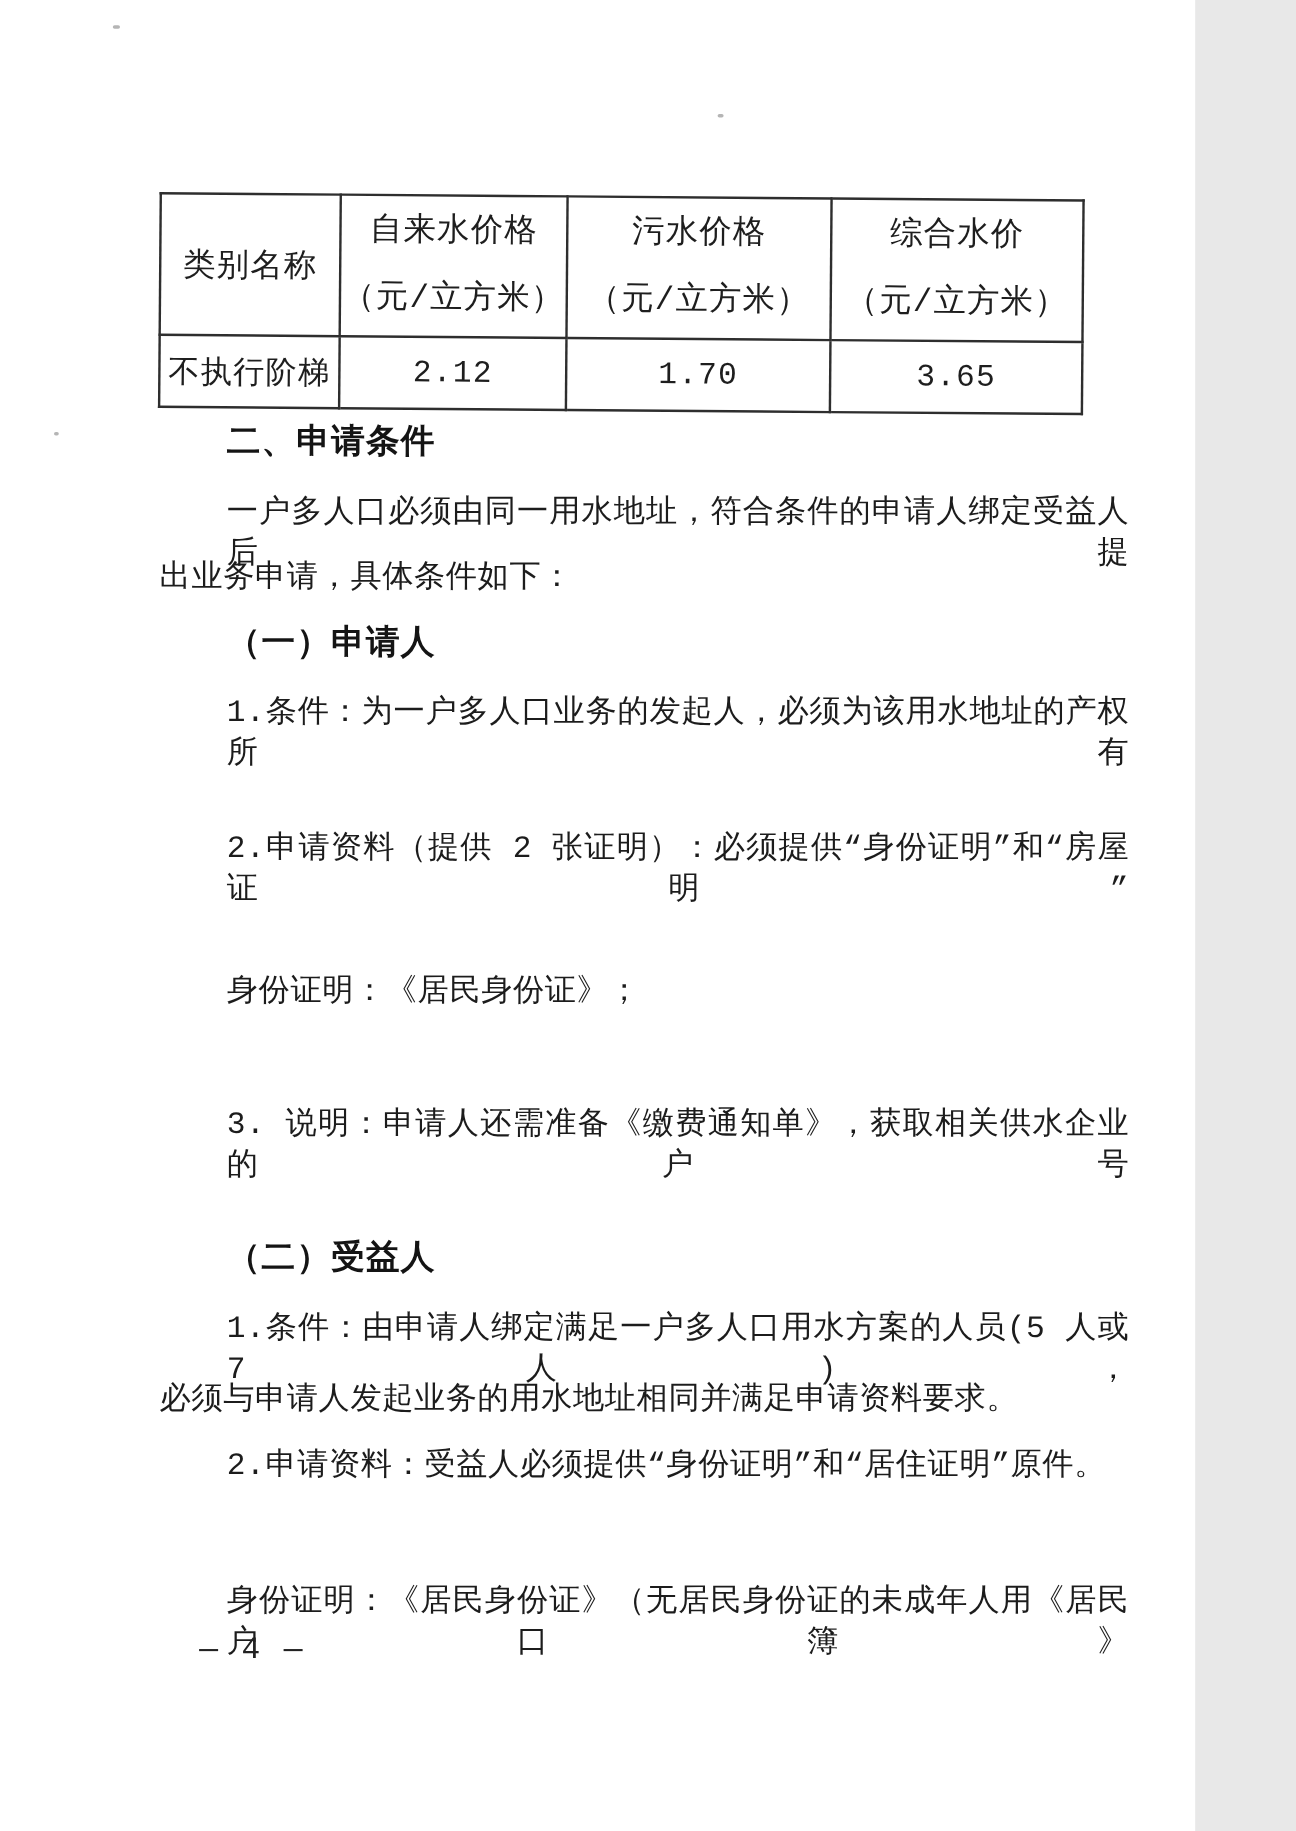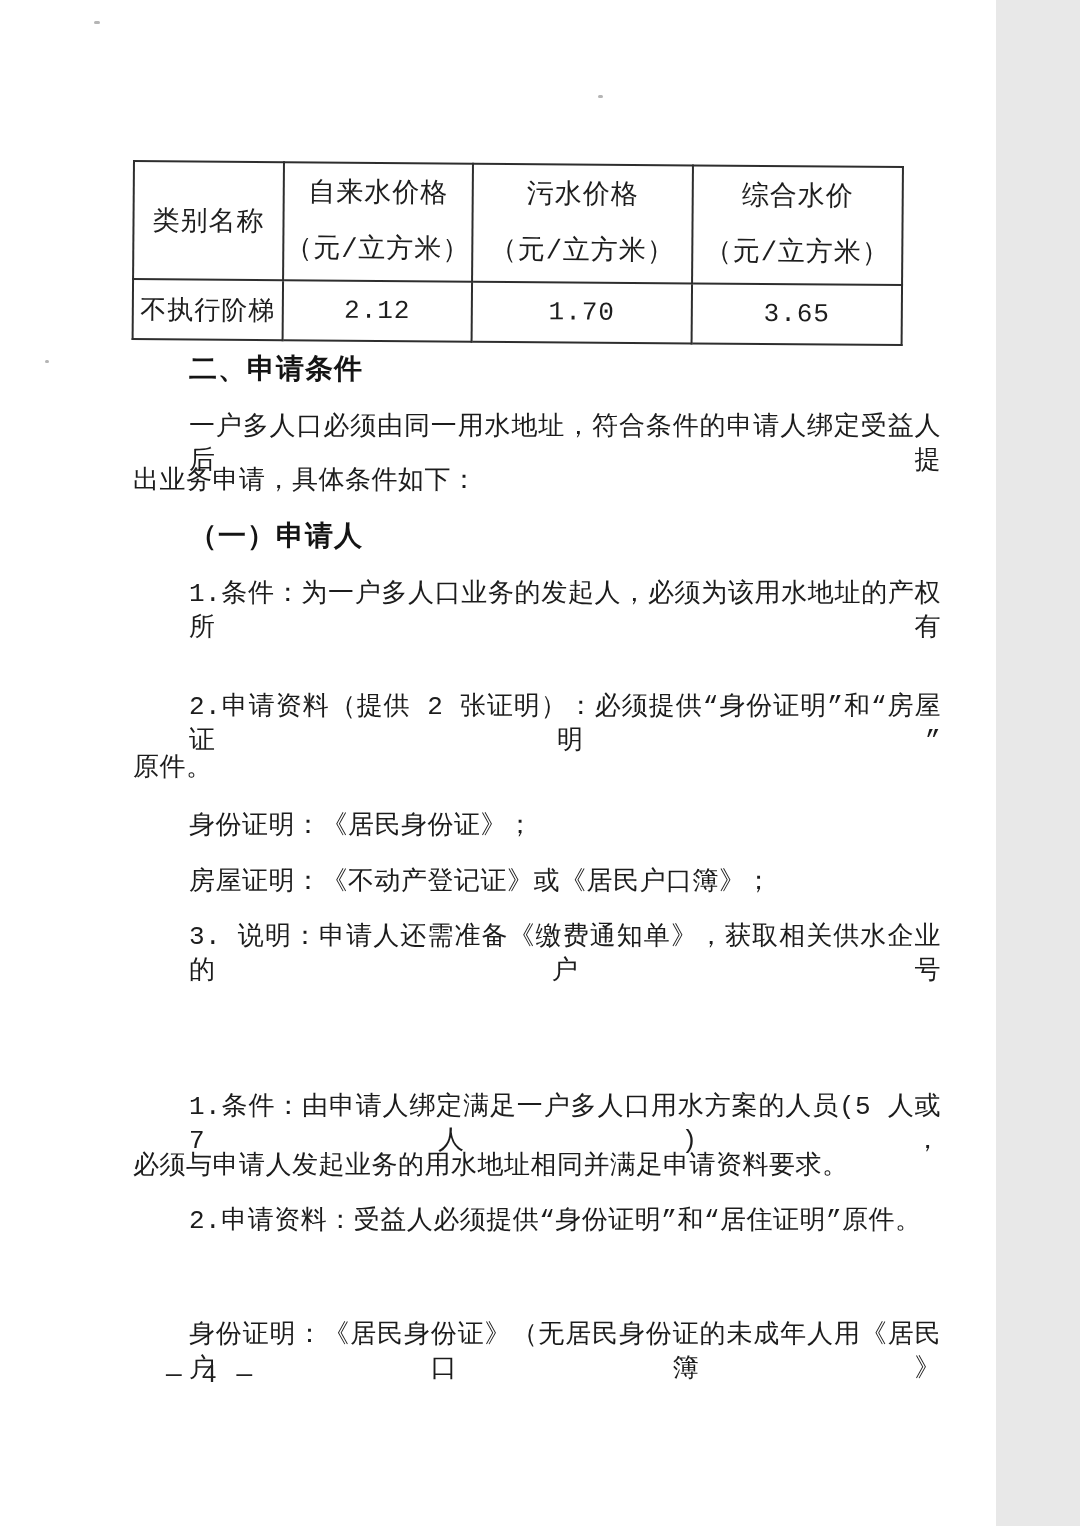--- a/index.html
+++ b/index.html
@@ -102,24 +102,23 @@
     </tr>
   </tbody>
     </table>
 
   <div class="line h indent" style="top:354px">二、申请条件</div>
   <div class="line indent fill" style="top:410px">一户多人口必须由同一用水地址，符合条件的申请人绑定受益人后提</div>
   <div class="line" style="top:464px">出业务申请，具体条件如下：</div>
   <div class="line h indent" style="top:521px">（一）申请人</div>
   <div class="line indent fill" style="top:577px">1.条件：为一户多人口业务的发起人，必须为该用水地址的产权所有</div>
   <div class="line indent fill" style="top:690px">2.申请资料（提供 2 张证明）：必须提供“身份证明”和“房屋证明”</div>
-  <div class="line" style="top:751px">原件。</div>
   <div class="line indent" style="top:809px">身份证明：《居民身份证》；</div>
-  <div class="line indent" style="top:865px">房屋证明：《不动产登记证》或《居民户口簿》；</div>
   <div class="line indent fill" style="top:920px">3. 说明：申请人还需准备《缴费通知单》，获取相关供水企业的户号</div>
+  <div class="line h indent" style="top:1034px">（二）受益人</div>
   <div class="line indent fill" style="top:1090px">1.条件：由申请人绑定满足一户多人口用水方案的人员(5 人或 7 人)，</div>
   <div class="line" style="top:1149px">必须与申请人发起业务的用水地址相同并满足申请资料要求。</div>
   <div class="line indent" style="top:1204px">2.申请资料：受益人必须提供“身份证明”和“居住证明”原件。</div>
   <div class="line indent fill" style="top:1318px">身份证明：《居民身份证》（无居民身份证的未成年人用《居民户口簿》</div>
 
   <div class="page-number">— 4 —</div>
 
   <span class="speck light" style="left:94px;top:21px;width:6px;height:3px"></span>
   <span class="speck light" style="left:598px;top:95px;width:5px;height:3px"></span>
   <span class="speck" style="left:1049px;top:417px;width:8px;height:4px"></span>

